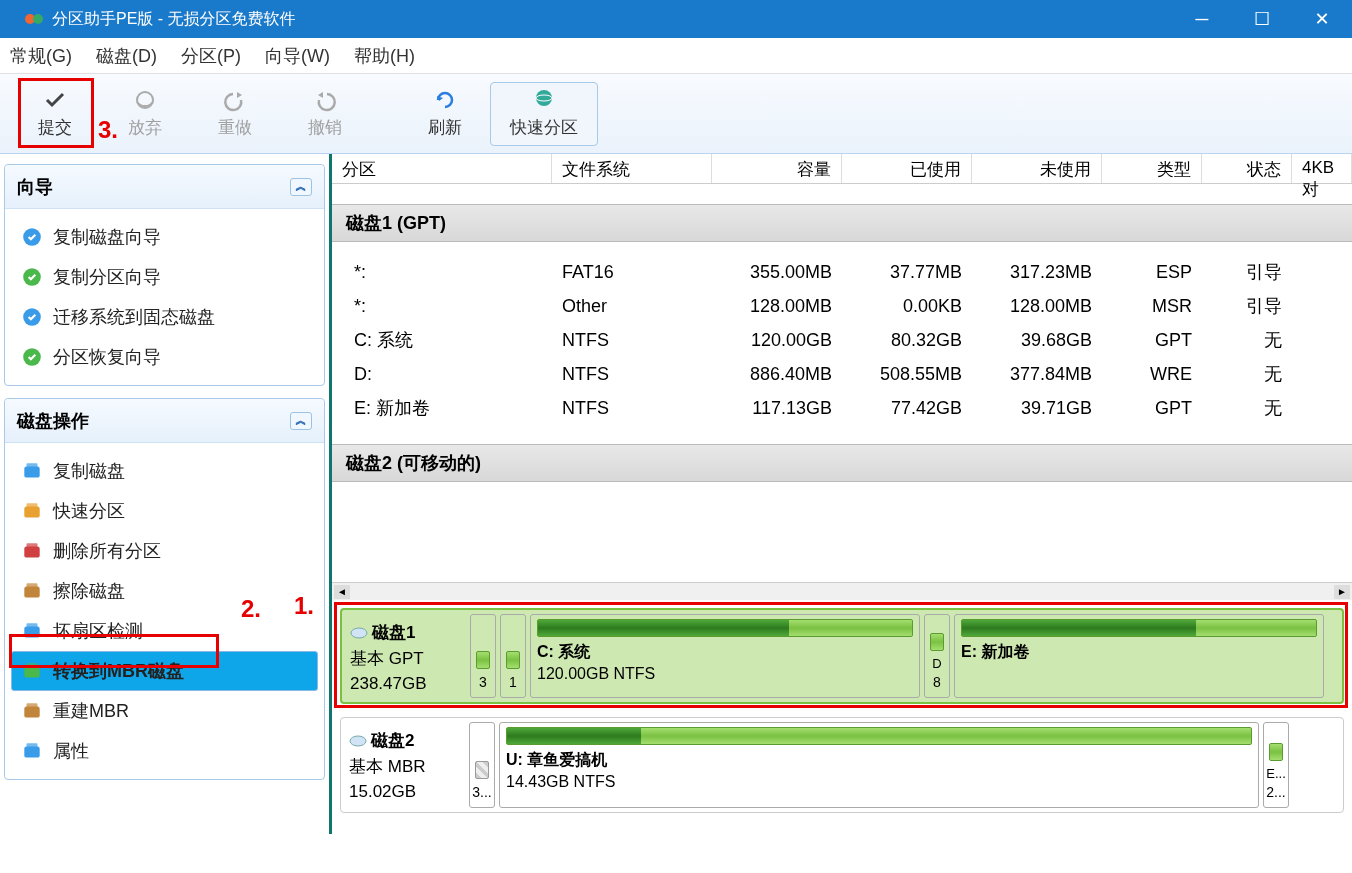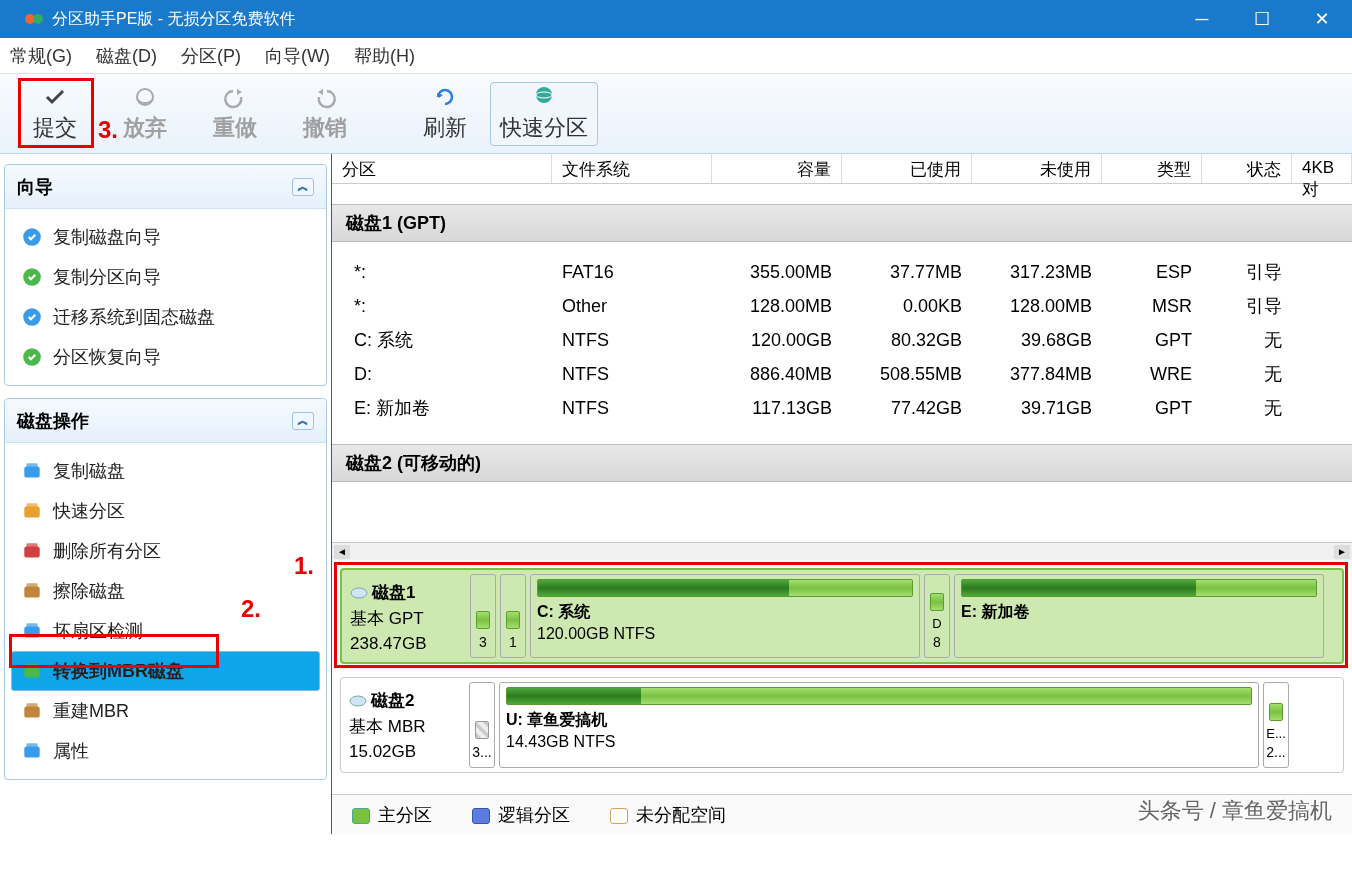--- a/index.html
+++ b/index.html
@@ -7,38 +7,38 @@
 
 .titlebar { height: 38px; background: #1979ca; display: flex; align-items: center; padding-left: 24px; color: #ffffff; font-size: 16px; }
 .titlebar .icon { width: 20px; height: 20px; margin-right: 8px; }
 .win-controls { margin-left: auto; display: flex; }
 .win-controls div { width: 60px; height: 38px; display: flex; align-items: center; justify-content: center; font-size: 18px; }
 
 .menubar { height: 36px; background: #fff; border-bottom: 1px solid #e0e0e0; display: flex; align-items: center; padding: 0 10px; font-size: 18px; color: #333; }
 .menubar span { margin-right: 24px; cursor: default; }
 
 .toolbar { height: 80px; background: linear-gradient(#f8fbff, #eaf2fb); border-bottom: 1px solid #b8d4ef; display: flex; align-items: center; padding: 0 10px; position: relative; }
-.tbtn { width: 90px; height: 64px; display: flex; flex-direction: column; align-items: center; justify-content: center; font-size: 22px; color: #333; border: 1px solid transparent; border-radius: 4px; }
-.tbtn.disabled { color: #a0a0a0; font-weight: bold; }
+.tbtn { width: 90px; height: 64px; display: flex; flex-direction: column; align-items: center; justify-content: center; font-size: 17px; color: #333; border: 1px solid transparent; border-radius: 4px; }
+.tbtn.disabled { color: #a0a0a0; }
 .tbtn .ticon { width: 30px; height: 24px; margin-bottom: 4px; }
 .tbtn.box { border: 1px solid #a8c9e8; background: #f0f6fc; }
 .red-box { position: absolute; border: 3px solid #e60000; pointer-events: none; }
 .red-label { position: absolute; color: #e60000; font-weight: bold; font-size: 24px; }
 
 .main { display: flex; height: 680px; }
 .sidebar { width: 335px; background: #fff; padding: 10px 4px; }
 .panel { border: 1px solid #a8c9e8; border-radius: 4px; margin-bottom: 12px; background: #fff; }
 .panel-header { height: 44px; display: flex; align-items: center; justify-content: space-between; padding: 0 12px; font-size: 18px; font-weight: bold; background: linear-gradient(#f5faff,#e6f0fb); border-bottom: 1px solid #cde2f5; border-radius: 4px 4px 0 0; }
 .chev { width: 22px; height: 18px; border: 1px solid #9cc2e6; border-radius: 3px; display:flex; align-items:center; justify-content:center; font-size:11px; color:#2b6bb3; background:#f0f7ff;}
 .panel-body { padding: 8px 6px; }
 .panel-item { display: flex; align-items: center; padding: 8px 10px; font-size: 18px; color: #222; border-radius: 3px; }
 .panel-item.selected { background: #0ea5e9; border: 1px solid #8ab8e6; padding: 7px 9px; font-weight: bold; }
 .pi-icon { width: 22px; height: 22px; margin-right: 10px; flex-shrink:0; }
 
-.content { flex: 1; display: flex; flex-direction: column; border-left: 1px solid #0f766e; }
+.content { flex: 1; display: flex; flex-direction: column; border-left: 3px solid #0f766e; }
 .table-area { flex: 1; overflow: hidden; position: relative; }
 .thead { display: flex; height: 30px; background: #fff; border-bottom: 1px solid #ccc; font-size: 17px; }
 .thead div { border-right: 1px solid #ddd; padding: 4px 10px; }
 .c0 {width:220px;} .c1{width:160px;} .c2{width:130px;text-align:right;} .c3{width:130px;text-align:right;} .c4{width:130px;text-align:right;} .c5{width:100px;text-align:right;} .c6{width:90px;text-align:right;} .c7{width:60px;}
 .group-row { background: linear-gradient(#e8e8e8,#d8d8d8); height: 38px; display: flex; align-items: center; padding-left: 14px; font-size: 18px; font-weight: bold; margin-top: 20px; border-top:1px solid #bbb; border-bottom:1px solid #bbb;}
 .data-row { display: flex; height: 34px; align-items: center; font-size: 18px; padding-top:2px;}
 .data-row div { padding: 0 10px; }
 .hscroll { height: 18px; background: #f0f0f0; border-top: 1px solid #ccc; display:flex; align-items:center; justify-content:space-between; padding:0 2px;}
 .hscroll .arrow{width:16px;height:14px;background:#ddd;display:flex;align-items:center;justify-content:center;font-size:10px;}
 
@@ -362,20 +362,14 @@
             </div>
             <div class="slot tiny ">
               <div class="bar"></div>
               <div style="font-size:13px;">E...</div>
               <div style="font-size:14px;">2...</div>
             </div>
           </div>
         </div>
     </div>
 
-    <div class="legend">
-      <span><span class="leg-sq" style="background:#7ac142;border:1px solid #4a8;"></span><span>主分区</span></span>
-      <span><span class="leg-sq" style="background:#5b7de0;border:1px solid #35a;"></span><span>逻辑分区</span></span>
-      <span><span class="leg-sq" style="background:#fff;border:1px solid #d8a050;"></span><span>未分配空间</span></span>
-      <div class="watermark">头条号 / 章鱼爱搞机</div>
-    </div>
   </div>
 </div>
 
 </body></html>

